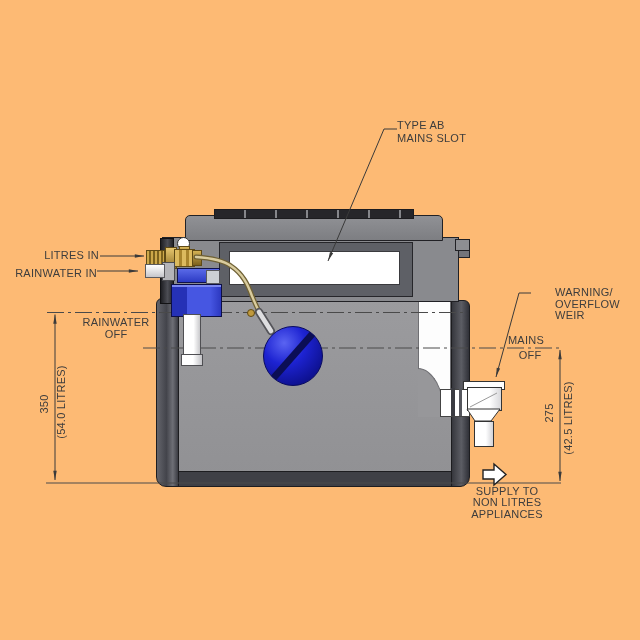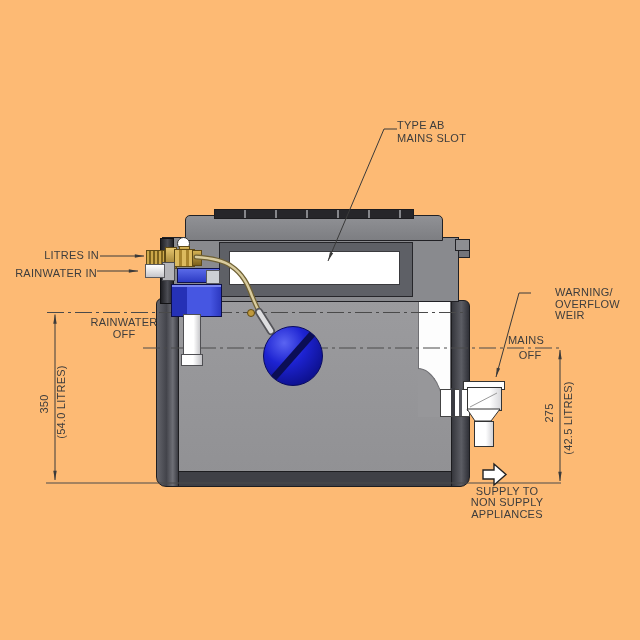--- a/index.html
+++ b/index.html
@@ -164,21 +164,21 @@
 
   <div class="lbl" style="left:397px;top:119px;line-height:12.5px;">
     <div>TYPE AB</div>
     <div>MAINS SLOT</div>
   </div>
 
   <div class="lbl rgt" style="left:19px;top:250px;width:80px;">LITRES IN</div>
 
   <div class="lbl rgt" style="left:14px;top:268px;width:83px;">RAINWATER IN</div>
 
-  <div class="lbl ctr" style="left:74px;top:316px;width:100px;line-height:12px;">
+  <div class="lbl ctr" style="left:66px;top:316px;width:100px;line-height:12px;">
     <div>RAINWATER</div>
     <div>OFF</div>
   </div>
 
   <div class="lbl" style="left:531px;top:287px;line-height:11.5px;margin-left:24px;">
     <div>WARNING/</div>
     <div>OVERFLOW</div>
     <div>WEIR</div>
   </div>
 
@@ -186,17 +186,17 @@
   <div class="lbl ctr" style="left:500px;top:350px;width:60px;">OFF</div>
 
   <div class="lbl ctr rot" style="left:32px;top:396px;width:30px;height:16px;">350</div>
   <div class="lbl ctr rot" style="left:19px;top:394px;width:90px;height:16px;">(54.0 LITRES)</div>
 
   <div class="lbl ctr rot" style="left:537px;top:405px;width:30px;height:16px;">275</div>
   <div class="lbl ctr rot" style="left:526px;top:410px;width:90px;height:16px;">(42.5 LITRES)</div>
 
   <div class="lbl ctr" style="left:432px;top:486px;width:150px;line-height:11.3px;">
     <div>SUPPLY TO</div>
-    <div>NON SUPPLY</div>
+    <div>NON LITRES</div>
     <div>APPLIANCES</div>
   </div>
 
 </div>
 
 </body></html>

